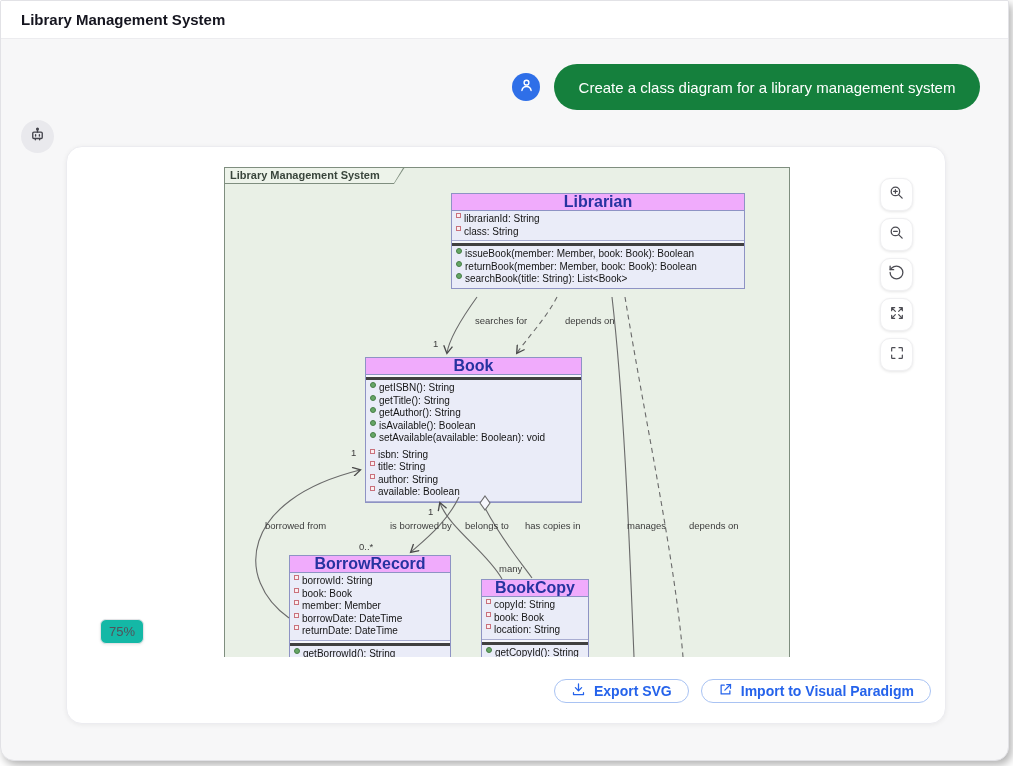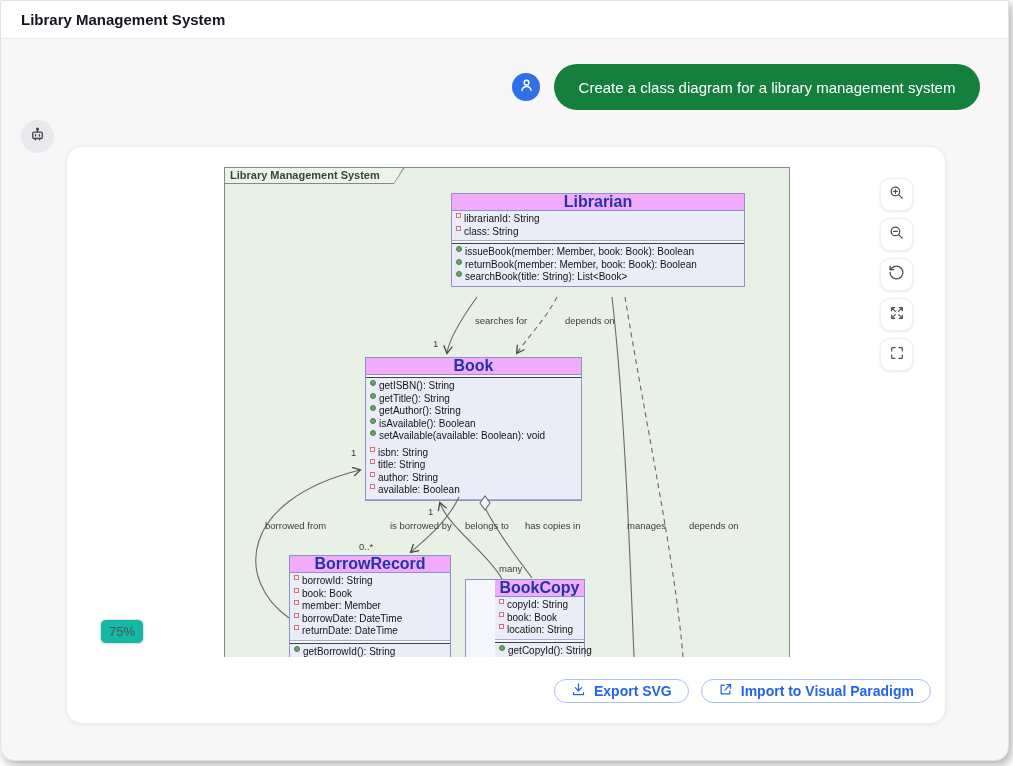--- a/index.html
+++ b/index.html
@@ -32,29 +32,29 @@
   .tab-inner{ position:absolute; left:1px; top:1px; width:179px; height:15px; background:#edf3ea;
               clip-path:polygon(0 0,calc(100% - 1px) 0,calc(100% - 10px) 100%,0 100%);
               font-size:11px; font-weight:700; line-height:15px; padding-left:5px; color:#39453c; white-space:nowrap; }
 
   
   .uml-class{ position:absolute; border:1px solid #8e93c4; background:#f6f7fc; }
   .uml-head{ height:17px; line-height:16px; background:#f0abfc; border-bottom:1px solid #8e93c4;
              color:#2633a0; font-weight:700; font-size:16px; text-align:center; white-space:nowrap; }
   .uml-sec{ background:#eaecf8; padding:2px 4px; }
   .uml-sec.attrs{ border-bottom:1px solid #a9add2; }
-  .uml-sec.meths{ border-top:1px solid #404040; margin-top:2px; }
+  .uml-sec.meths{ border-top:3px solid #404040; margin-top:2px; }
   .uml-row{ display:flex; align-items:flex-start; gap:3px; height:12.5px; font-size:10px; color:#141414; white-space:nowrap; }
   .attr-ico{ flex:0 0 auto; width:5px; height:5px; border:1px solid #c9717c; background:#fbeef0; }
   .meth-ico{ flex:0 0 auto; width:6px; height:6px; border-radius:50%; background:#66a666; border:1px solid #477e47; }
 
   .c-librarian{ left:364px; top:33px;  width:294px; }
   .c-book{      left:278px; top:197px; width:217px; }
   .c-borrow{    left:202px; top:395px; width:162px; height:130px; }
-  .c-copy{      left:378px; top:419px; width:120px; height:110px;padding-left:29px; }
+  .c-copy{      left:394px; top:419px; width:108px; height:110px; }
 
   .edges{ position:absolute; left:0; top:0; width:710px; height:497px; pointer-events:none; }
   .edges text{ font-family:"Liberation Sans",sans-serif; font-size:9.5px; fill:#3c3c3c; }
 
   .zoom-badge{ position:absolute; left:13px; top:459px; width:44px; height:25px; background:#14b8a6;
                border:1px solid #e3e3e6; border-radius:6px; box-shadow:0 1px 3px rgba(0,0,0,.08);
                color:#52525b; font-size:13px; display:flex; align-items:center; justify-content:center; }
 
   
   .ctrl{ position:absolute; left:813px; width:33px; height:33px; background:#fff; border:1px solid #f0f0f2;

